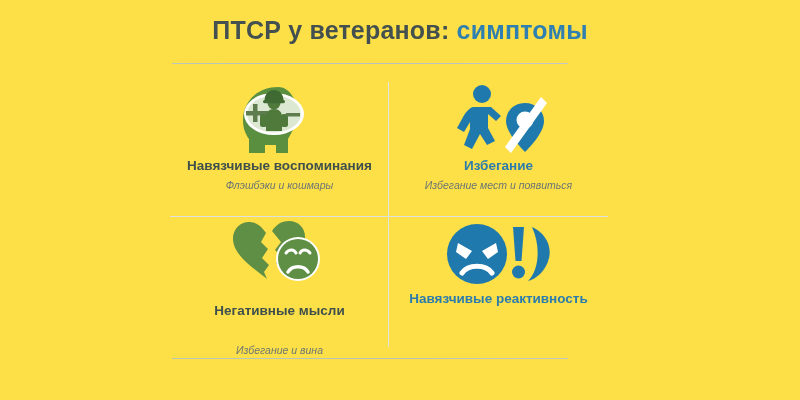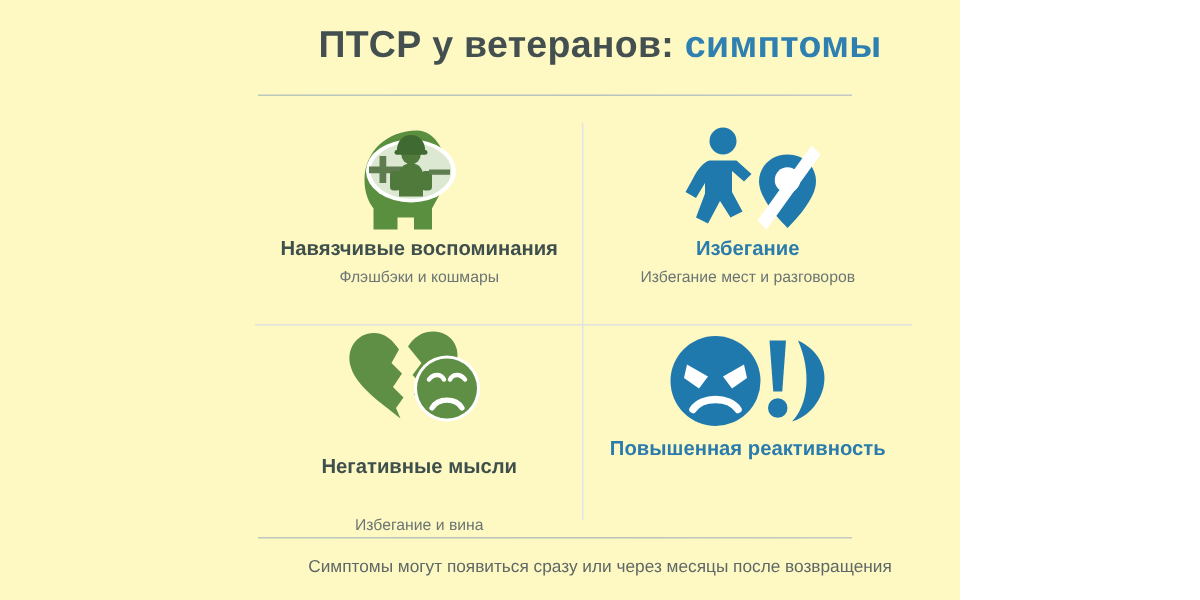--- a/index.html
+++ b/index.html
@@ -9,23 +9,23 @@
   }
   body {
     width: 800px;
     height: 400px;
     font-family: "Liberation Sans", "DejaVu Sans", sans-serif;
     color: #3d4b4a;
     overflow: hidden;
   }
   .infographic {
     position: relative;
-    width: 640px;
+    width: 800px;
     height: 400px;
-    background: #fef9c3;
+    background: #fde047;
   }
 
   
   .title-block {
     position: absolute;
     left: 0;
     top: 14px;
     width: 800px;
     text-align: center;
   }
@@ -107,20 +107,21 @@
     white-space: nowrap;
   }
   .cell-title.green-text { color: #3f4f4c; }
   .cell-title.blue-text  { color: #2b7cad; }
   .cell-sub {
     margin-top: 5px;
     font-size: 10.5px;
     color: #6c7573;
     line-height: 13px;
     white-space: nowrap;
+    font-style: italic;
   }
 
   
   .footer-rule {
     position: absolute;
     left: 172px;
     top: 358px;
     width: 396px;
     height: 1px;
     background: linear-gradient(to right, #b9c8bb 0%, #b7c2bd 55%, #c3c8c6 100%);
@@ -193,21 +194,21 @@
           <path d="M24 24 C20 25 16 30 13 36 L8 45 L15 49 L21 39 L21 46 L15 62 L23 66 L31 51 L38 62 L46 58 L39 45 L39 31 L47 38 L52 33 L42 24 Z" fill="#2079ad"></path>
 
           <path d="M76 20 C65 20 57 28 57 38 C57 49 70 63 76 69 C82 63 95 49 95 38 C95 28 87 20 76 20 Z" fill="#2079ad"></path>
           <circle cx="76" cy="37" r="8.5" fill="#ffffff"></circle>
 
           <path d="M92 14 L98 20 L62 70 L56 64 Z" fill="#ffffff"></path>
           <path d="M95 17 L97.5 19.5 L64 68 L61.5 65.5 Z" fill="#2079ad" opacity="0"></path>
         </svg>
       </div>
       <div class="cell-title blue-text">Избегание</div>
-      <div class="cell-sub">Избегание мест и разговоров</div>
+      <div class="cell-sub">Избегание мест и появиться</div>
     </div>
 
     <div class="cell bl">
       <div class="icon-wrap">
         <svg width="104" height="66" viewBox="0 0 104 66" aria-hidden="true">
 
           <path d="M39 62 C31 55 10 42 6 28 C2 16 10 5 21 5 C29 5 34 10 38 16 L33 25 L40 32 L34 41 L41 48 L36 55 Z" fill="#5f8f45"></path>
 
           <path d="M44 14 C48 8 53 4 61 4 C72 4 80 14 76 26 C73 36 62 46 54 53 L48 46 L54 40 L47 33 L53 25 Z" fill="#5f8f45"></path>
 
@@ -234,20 +235,19 @@
           <path d="M52 22 L38 30 L44 38 L54 31 Z" fill="#ffffff"></path>
 
           <path d="M18 52 C24 43 42 43 48 52" stroke="#ffffff" stroke-width="5" fill="none" stroke-linecap="round"></path>
 
           <path d="M69 6 L80 6 L77.5 40 L71.5 40 Z" fill="#2079ad"></path>
           <circle cx="74.5" cy="51" r="6.5" fill="#2079ad"></circle>
 
           <path d="M88 6 C101 12 108 24 105 37 C102 50 92 58 84 60 C95 49 97 26 88 6 Z" fill="#2079ad"></path>
         </svg>
       </div>
-      <div class="cell-title blue-text">Повышенная реактивность</div>
+      <div class="cell-title blue-text">Навязчивые реактивность</div>
     </div>
   </div>
 
   <div class="footer-rule"></div>
-  <div class="footer-note">Симптомы могут появиться сразу или через месяцы после возвращения</div>
 
 </div>
 
 </body></html>

